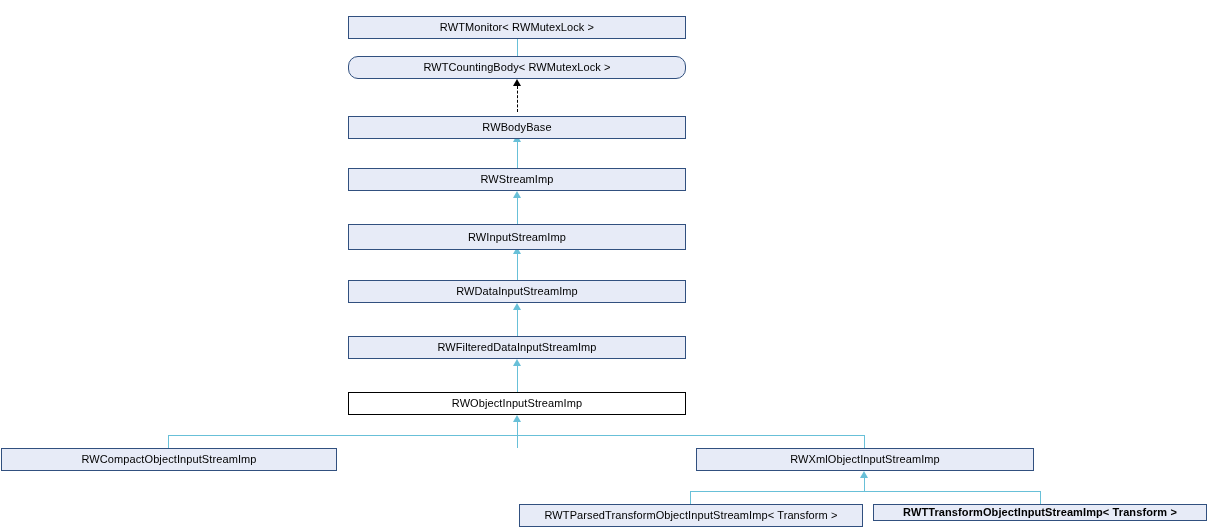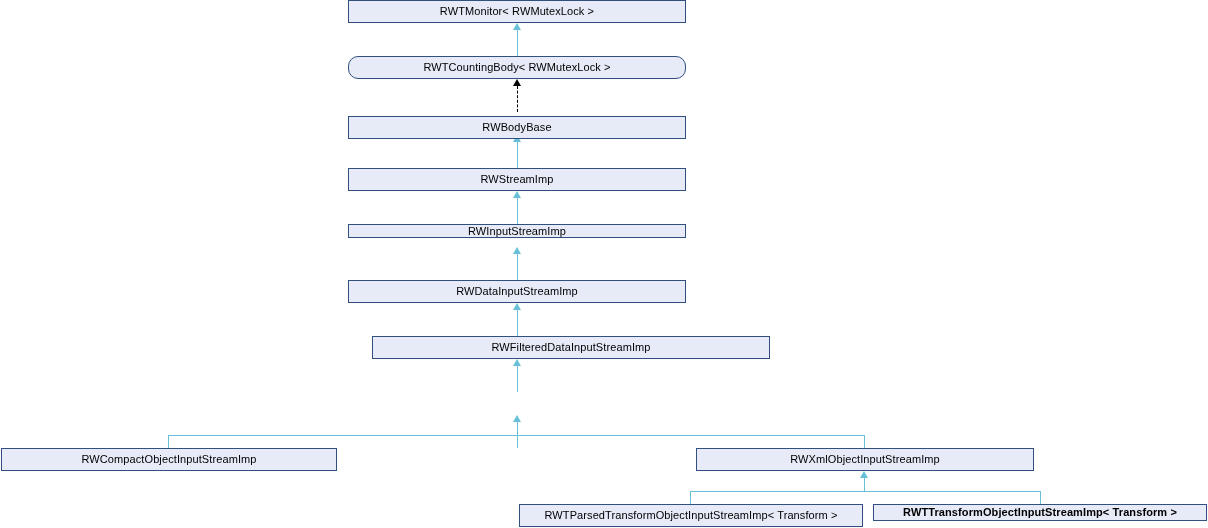--- a/index.html
+++ b/index.html
@@ -100,48 +100,51 @@
   <div class="edge vert" style="left:168px; top:435px; height:13px;"></div>
   <div class="edge vert" style="left:517px; top:435px; height:13px;"></div>
   <div class="edge vert" style="left:864px; top:435px; height:13px;"></div>
 
   <div class="edge vert" style="left:864px; top:478px; height:13px;"></div>
   <div class="arrow" style="left:860px; top:471px;"></div>
   <div class="edge horz" style="left:690px; top:491px; width:351px;"></div>
   <div class="edge vert" style="left:690px; top:491px; height:13px;"></div>
   <div class="edge vert" style="left:1040px; top:491px; height:13px;"></div>
 
-  <div class="node" style="left:348px; top:0px; width:338px; height:23px;">
+  <div class="node" style="left:348px; top:16px; width:338px; height:23px;">
     <span>RWTMonitor&lt; RWMutexLock &gt;</span>
   </div>
 
   <div class="node" style="left:348px; top:56px; width:338px; height:23px;border-radius:10px;">
     <span>RWTCountingBody&lt; RWMutexLock &gt;</span>
   </div>
 
   <div class="node" style="left:348px; top:116px; width:338px; height:23px;">
     <span>RWBodyBase</span>
   </div>
 
   <div class="node" style="left:348px; top:168px; width:338px; height:23px;">
     <span>RWStreamImp</span>
   </div>
 
-  <div class="node" style="left:348px; top:224px; width:338px; height:14px;">
+  <div class="node" style="left:348px; top:224px; width:338px; height:26px;">
     <span>RWInputStreamImp</span>
   </div>
 
   <div class="node" style="left:348px; top:280px; width:338px; height:23px;">
     <span>RWDataInputStreamImp</span>
   </div>
 
-  <div class="node" style="left:348px; top:336px; width:398px; height:23px;margin-left:24px;">
+  <div class="node" style="left:348px; top:336px; width:338px; height:23px;">
     <span>RWFilteredDataInputStreamImp</span>
   </div>
 
+  <div class="node highlight" style="left:348px; top:392px; width:338px; height:23px;">
+    <span>RWObjectInputStreamImp</span>
+  </div>
 
   <div class="node" style="left:1px; top:448px; width:336px; height:23px;">
     <span>RWCompactObjectInputStreamImp</span>
   </div>
 
 
   <div class="node" style="left:696px; top:448px; width:338px; height:23px;align-items:center;">
     <span>RWXmlObjectInputStreamImp</span>
   </div>
 

